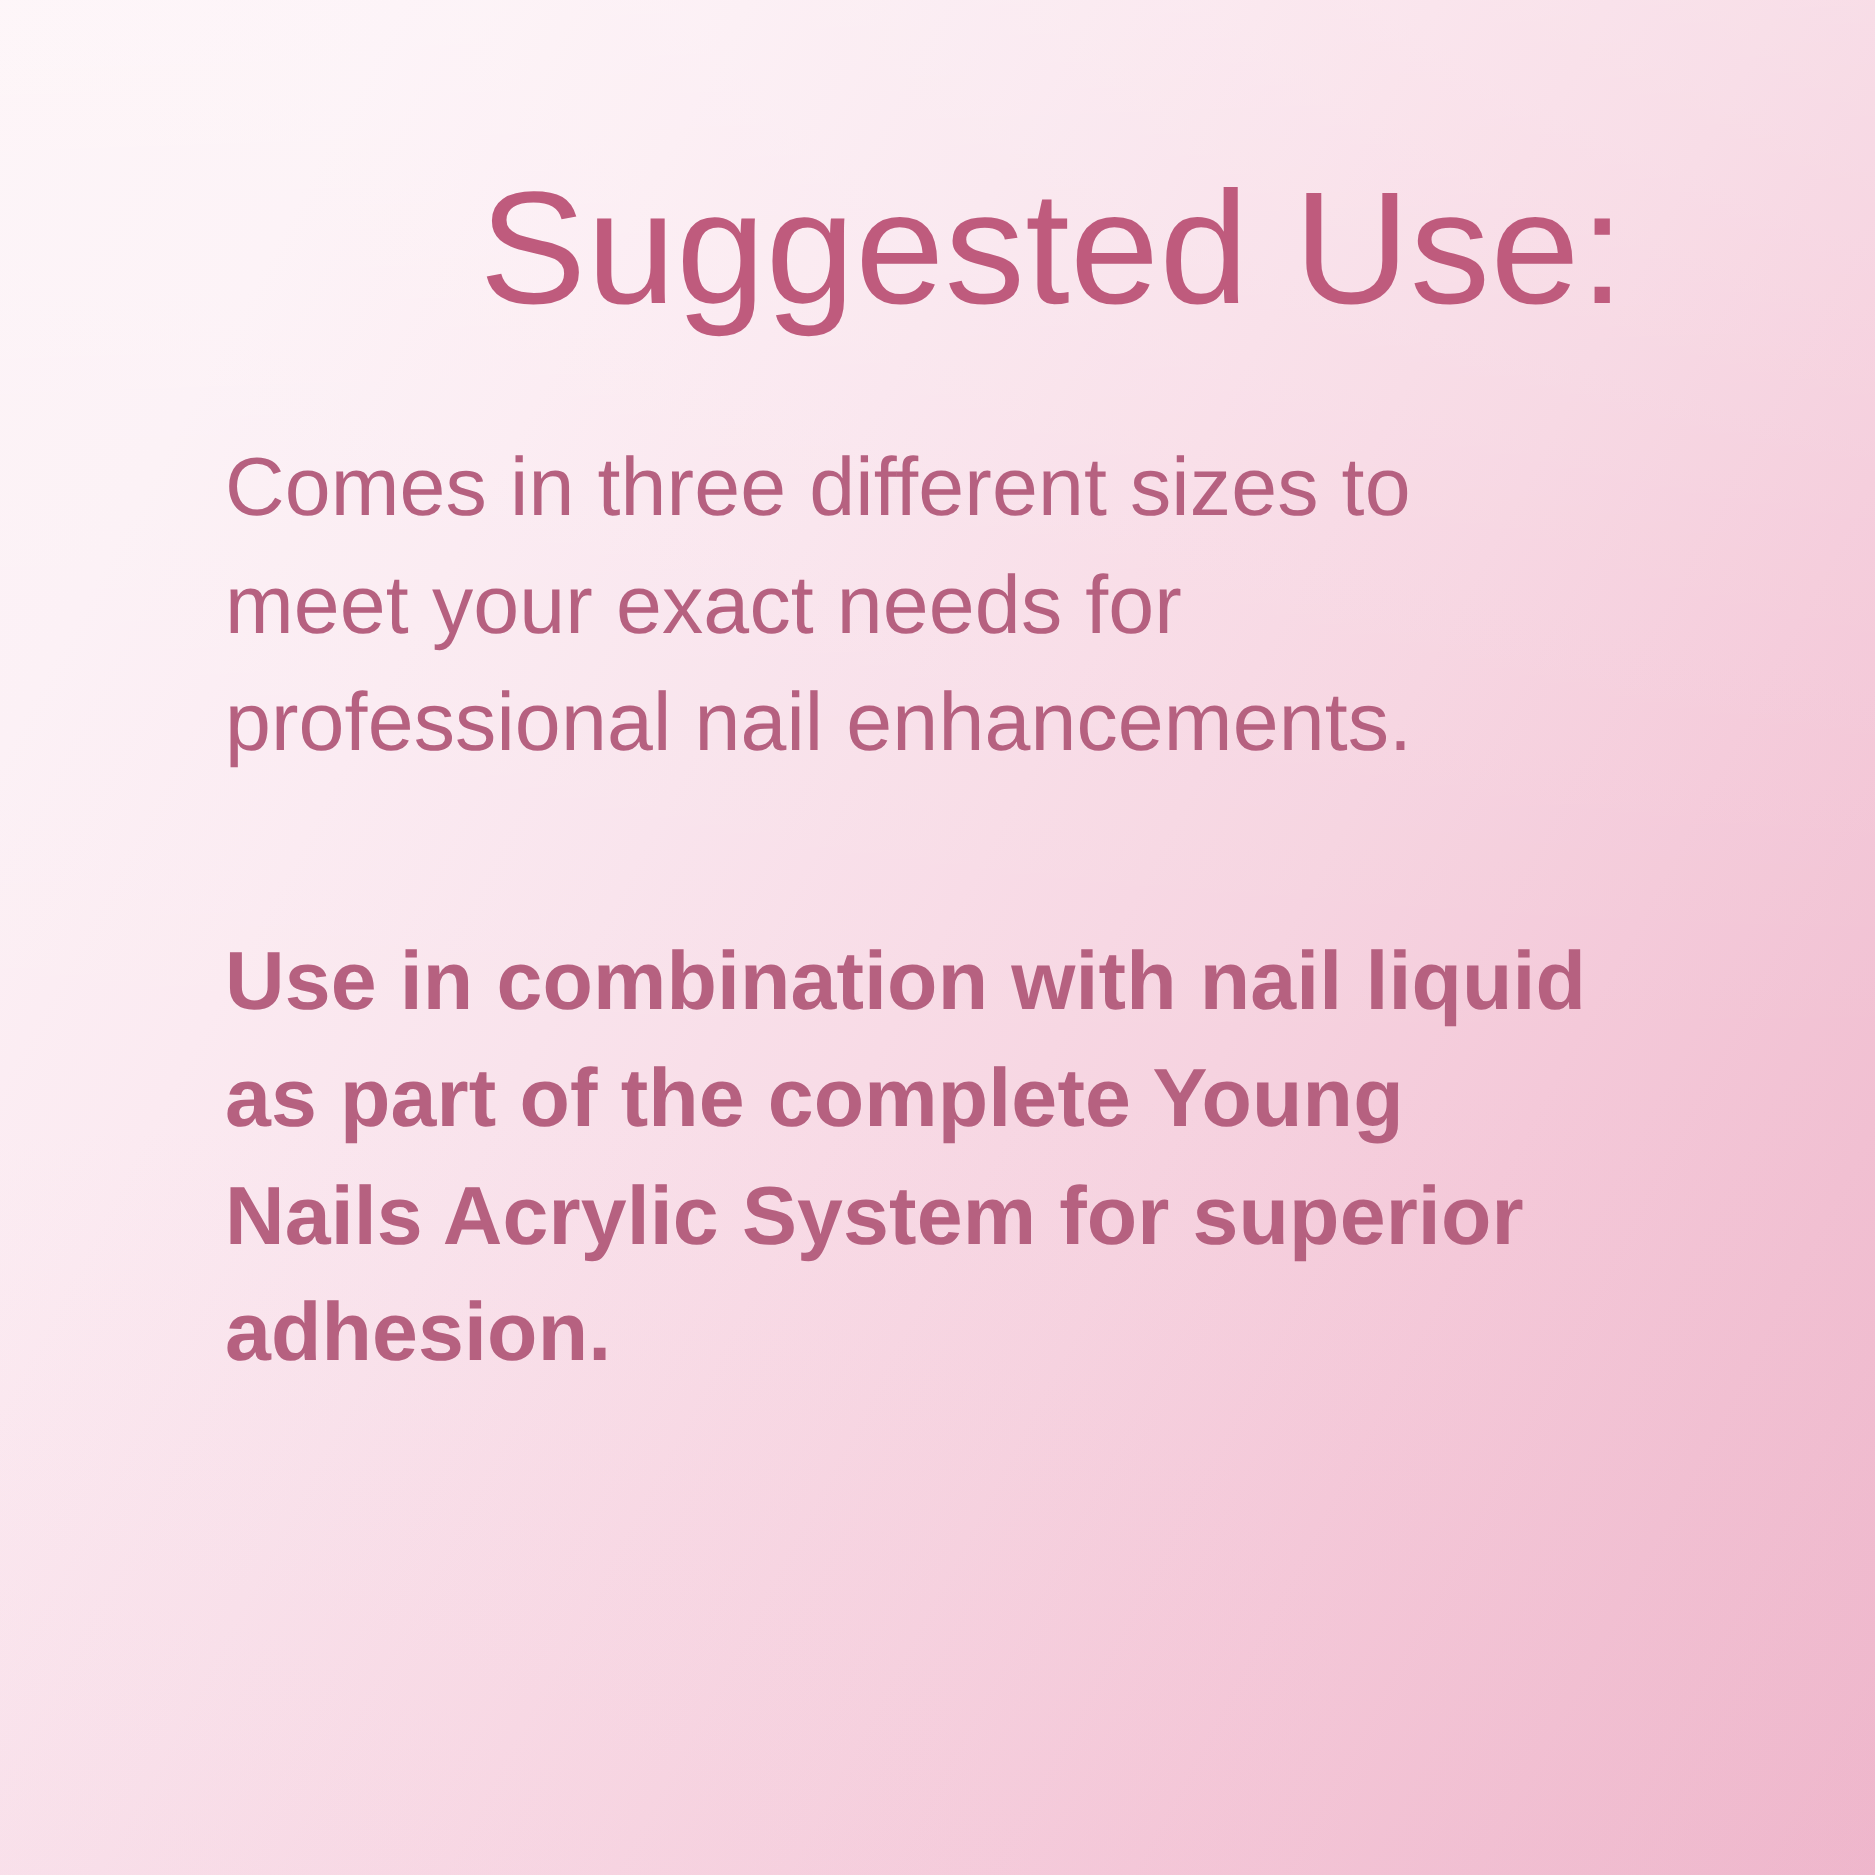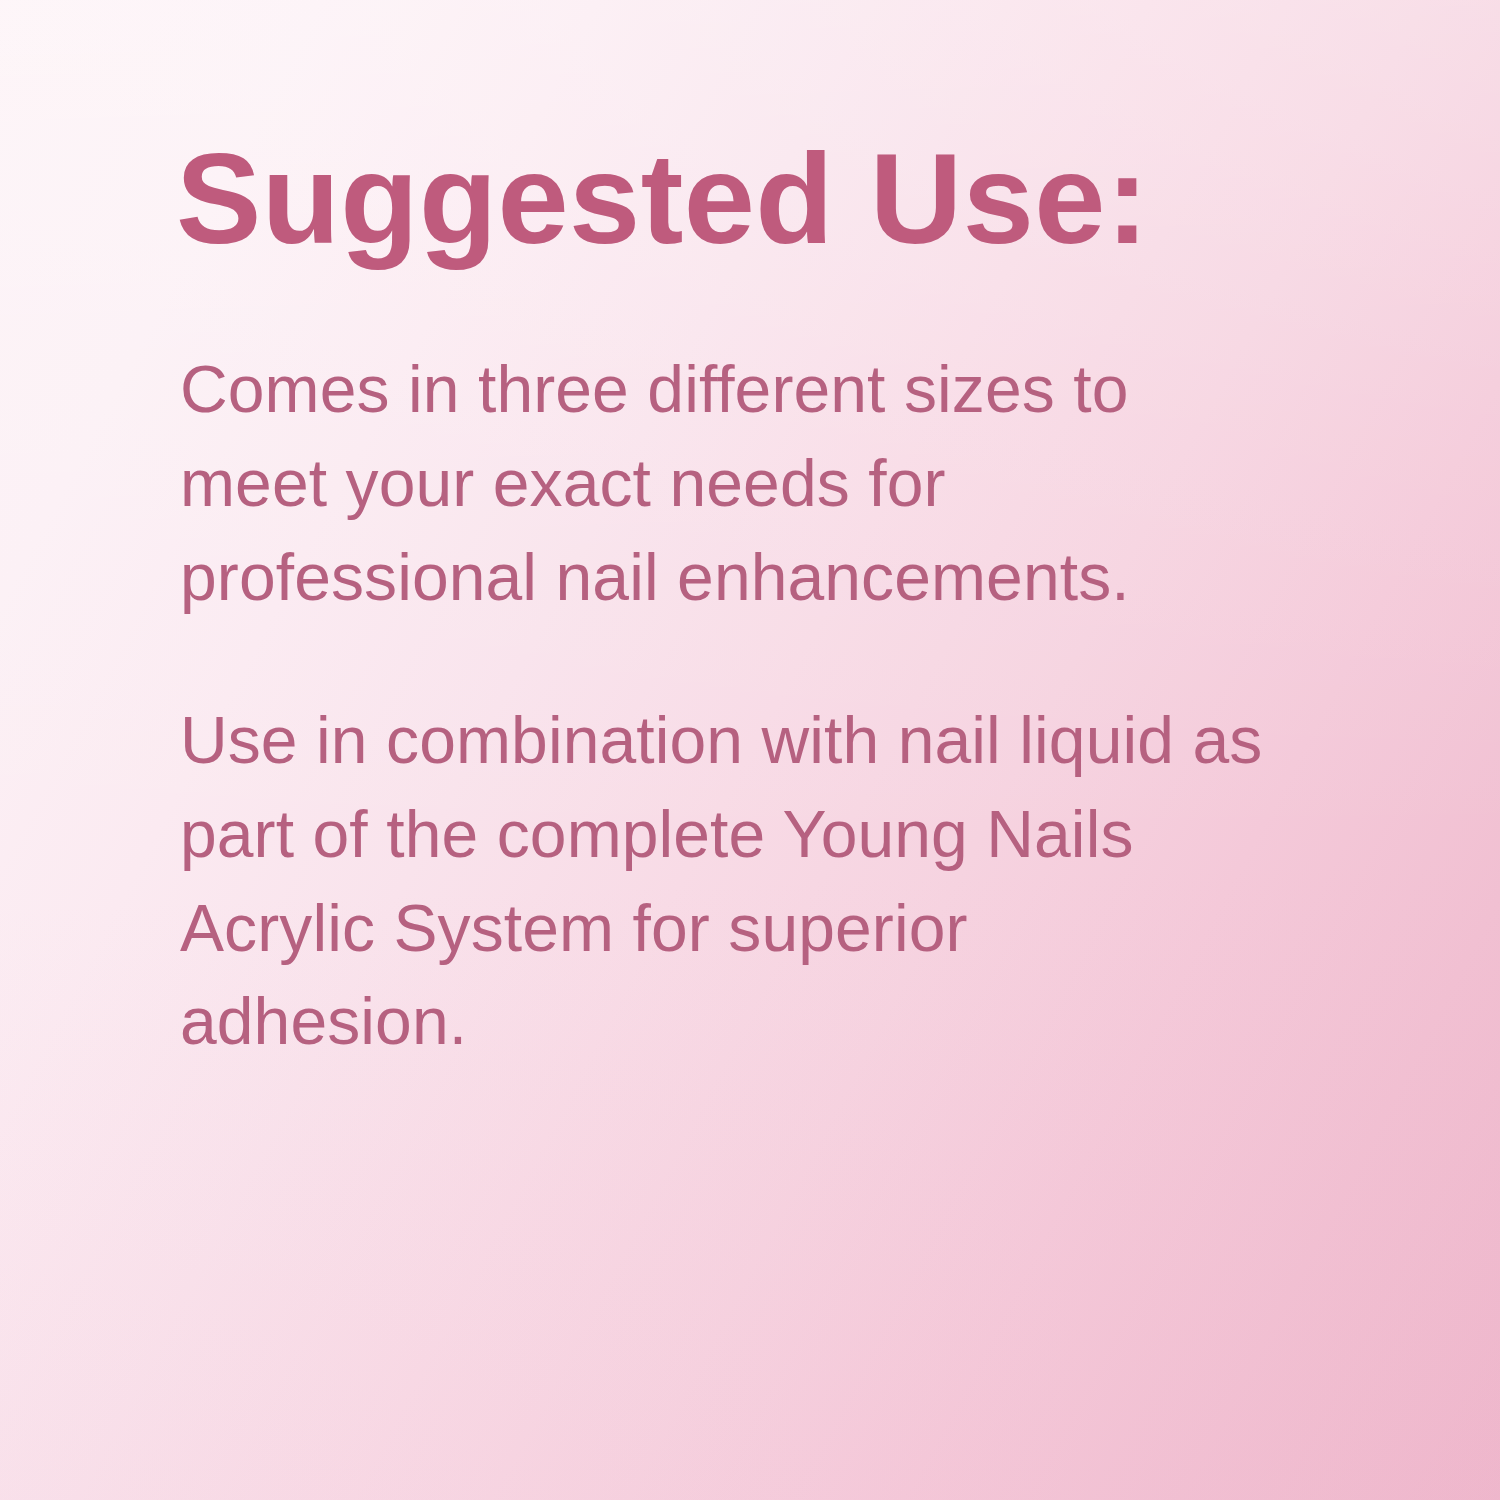--- a/index.html
+++ b/index.html
@@ -49,43 +49,45 @@
     position: absolute;
     left: 180px;
     top: 132px;
     width: 1120px;
     z-index: 2;
   }
 
   .heading {
     margin: 0 0 0 -4px;
     font-size: 128px;
-    font-weight: 700;
+    font-weight: 400;
     line-height: 1.04;
     letter-spacing: 0.4px;
     color: #bf5b7d;
     white-space: nowrap;
+    text-align: right;
   }
 
   .body-block {
     margin-top: 78px;
   }
 
   .paragraph {
     margin: 0;
     font-size: 66px;
     font-weight: 300;
     line-height: 1.42;
     letter-spacing: 0.1px;
     color: #b66180;
     max-width: 1090px;
   }
 
   .paragraph + .paragraph {
-    margin-top: 70px;
+    margin-top: 114px;
+    font-weight: bold;
   }
 </style>
 </head>
 <body>
 
 <div class="card">
   <div class="content">
 
     <h1 class="heading">Suggested Use:</h1>
 

